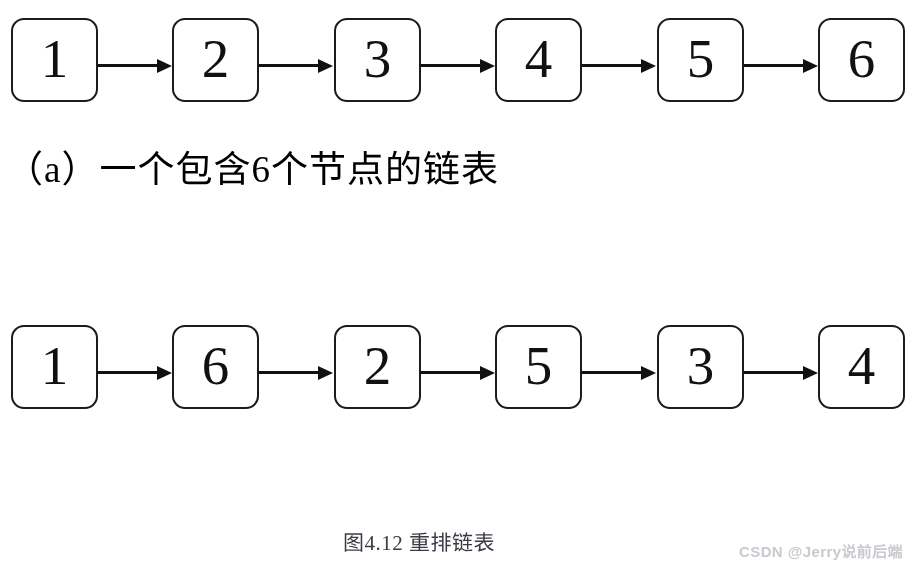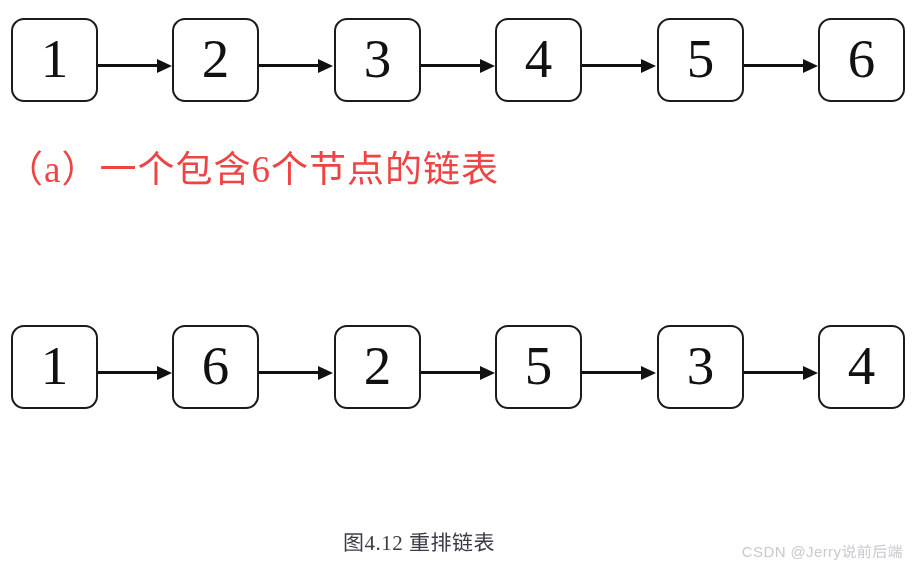--- a/index.html
+++ b/index.html
@@ -82,21 +82,21 @@
     border-left: 15px solid #111111;
   }
 
   
   .sub-caption {
     position: absolute;
     left: 6px;
     font-family: "Liberation Serif", "DejaVu Serif", serif;
     font-size: 37px;
     line-height: 44px;
-    color: #ef4444;
+    color: #000000;
     white-space: nowrap;
     letter-spacing: 1px;
   }
   #caption-a { top: 148px; }
   #caption-b { top: 455px; }
 
   
   #figure-caption {
     position: absolute;
     top: 530px;
@@ -115,20 +115,21 @@
     position: absolute;
     right: 10px;
     bottom: 4px;
     font-family: "Liberation Sans", "DejaVu Sans", sans-serif;
     font-size: 15px;
     line-height: 20px;
     color: #c9c9cf;
     letter-spacing: 0.4px;
     white-space: nowrap;
     user-select: none;
+    font-weight: bold;
   }
 </style>
 </head>
 <body>
 
 <div id="figure-root">
 
   <div class="list-row" id="row-a">
 
     <div class="node" style="left:11px;">

